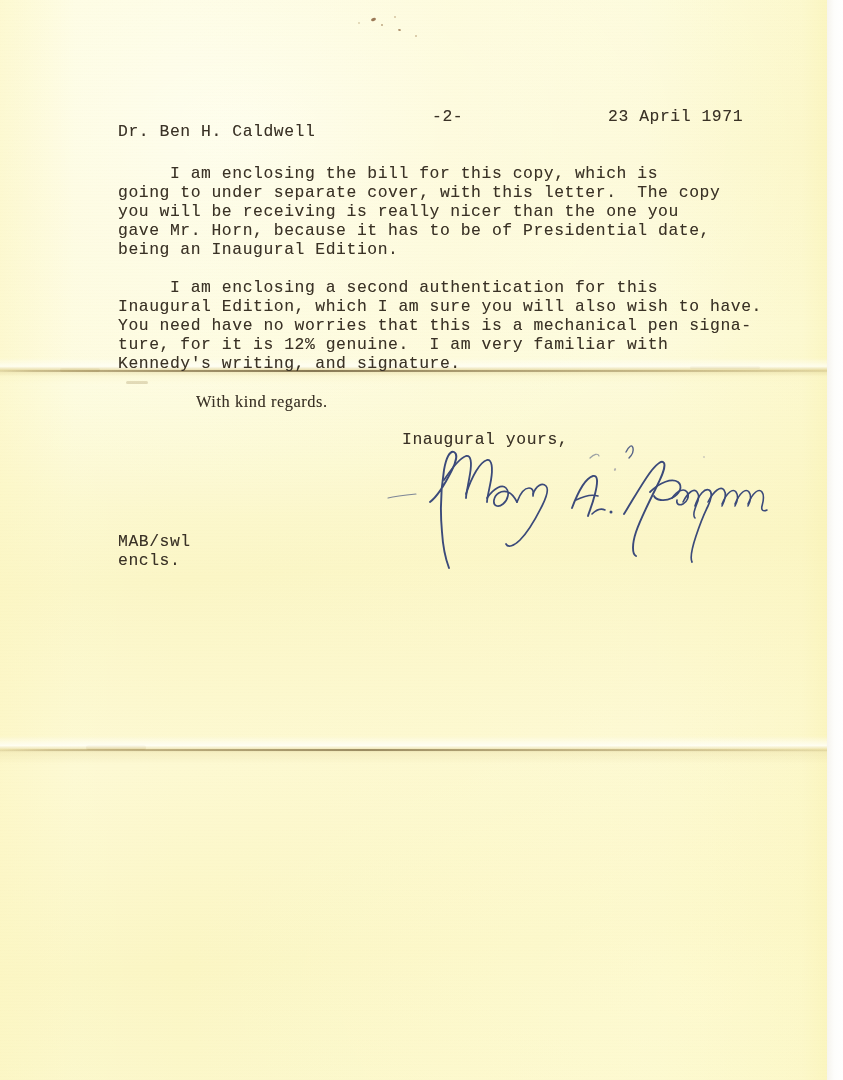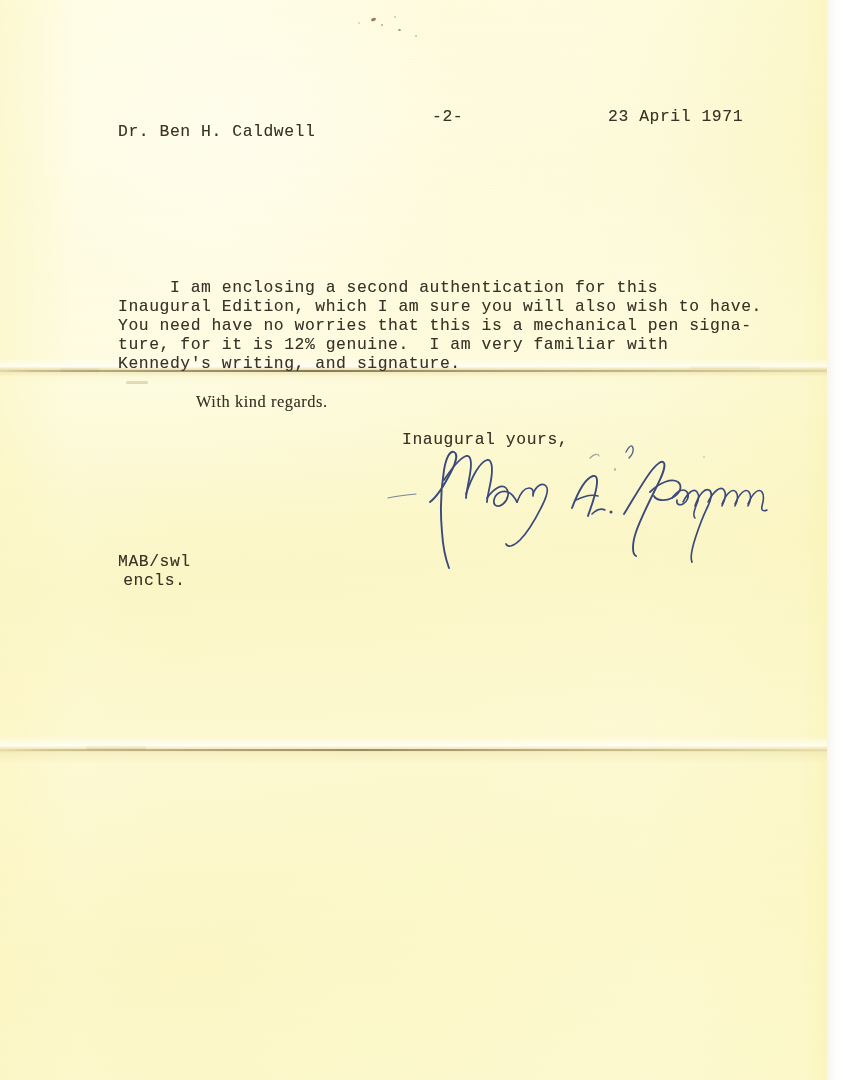--- a/index.html
+++ b/index.html
@@ -133,21 +133,21 @@
   #hdr-name { left: 118px; top: 122px; }
   #hdr-page { left: 432px; top: 107px; }
   #hdr-date { left: 608px; top: 107px; font-family: Liberation Mono, monospace; }
 
   #para1 { left: 118px; top: 164px; }
   #para2 { left: 118px; top: 278px; }
 
   #closing-regards { left: 196px; top: 392px; font-family: Liberation Serif, serif; }
   #closing-sincerely { left: 402px; top: 430px; }
 
-  #ref-block { left: 118px; top: 552px; text-align: center; }
+  #ref-block { left: 118px; top: 532px; }
 
   
   #para1, #para2, #ref-block, #closing-regards, #closing-sincerely,
   #hdr-name, #hdr-page, #hdr-date {
     text-shadow: 0 0 0.6px rgba(58,50,38,0.35);
   }
 
   
   #signature {
     position: absolute;
@@ -208,20 +208,25 @@
   <div class="crease" id="crease-bottom-ink"></div>
 
   <div id="letter">
 
     <div class="line" id="hdr-name">Dr. Ben H. Caldwell</div>
 
     <div class="line" id="hdr-page">-2-</div>
 
     <div class="line" id="hdr-date">23 April 1971</div>
 
+    <div class="line" id="para1">     I am enclosing the bill for this copy, which is
+going to under separate cover, with this letter.  The copy
+you will be receiving is really nicer than the one you
+gave Mr. Horn, because it has to be of Presidential date,
+being an Inaugural Edition.</div>
 
     <div class="line" id="para2">     I am enclosing a second authentication for this
 Inaugural Edition, which I am sure you will also wish to have.
 You need have no worries that this is a mechanical pen signa-
 ture, for it is 12% genuine.  I am very familiar with
 Kennedy's writing, and signature.</div>
 
     <div class="line" id="closing-regards">With kind regards.</div>
 
     <div class="line" id="closing-sincerely">Inaugural yours,</div>

